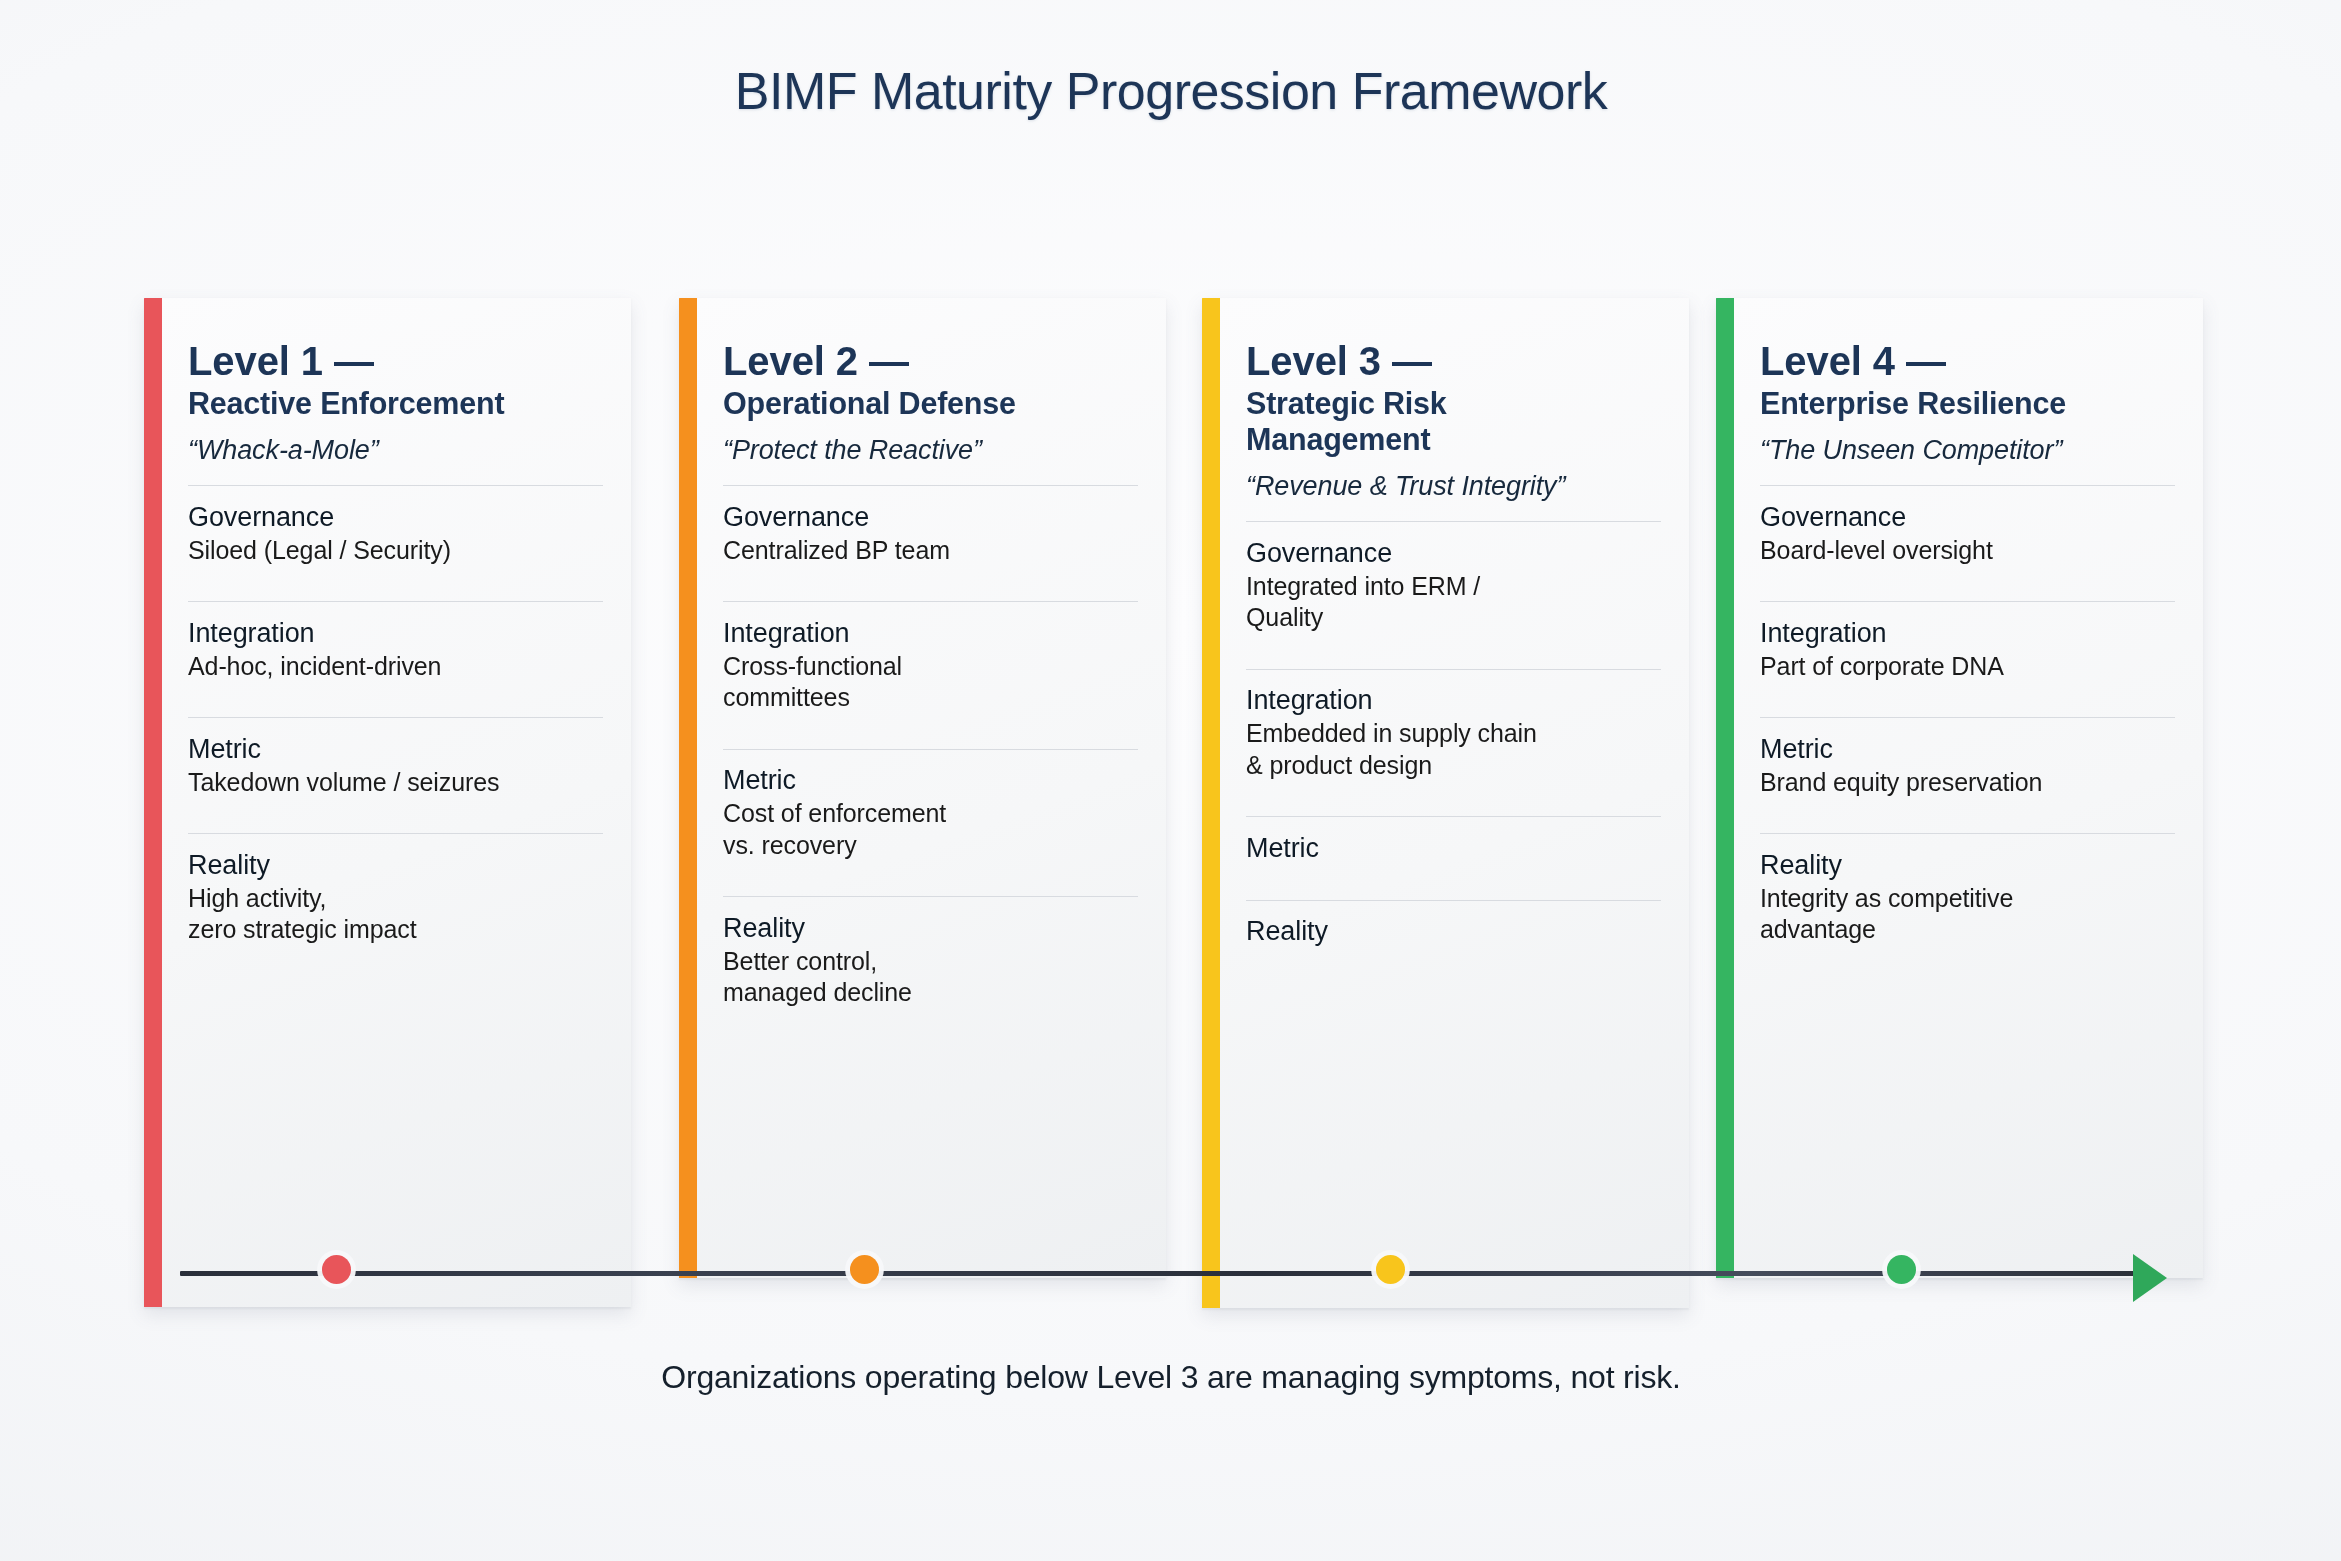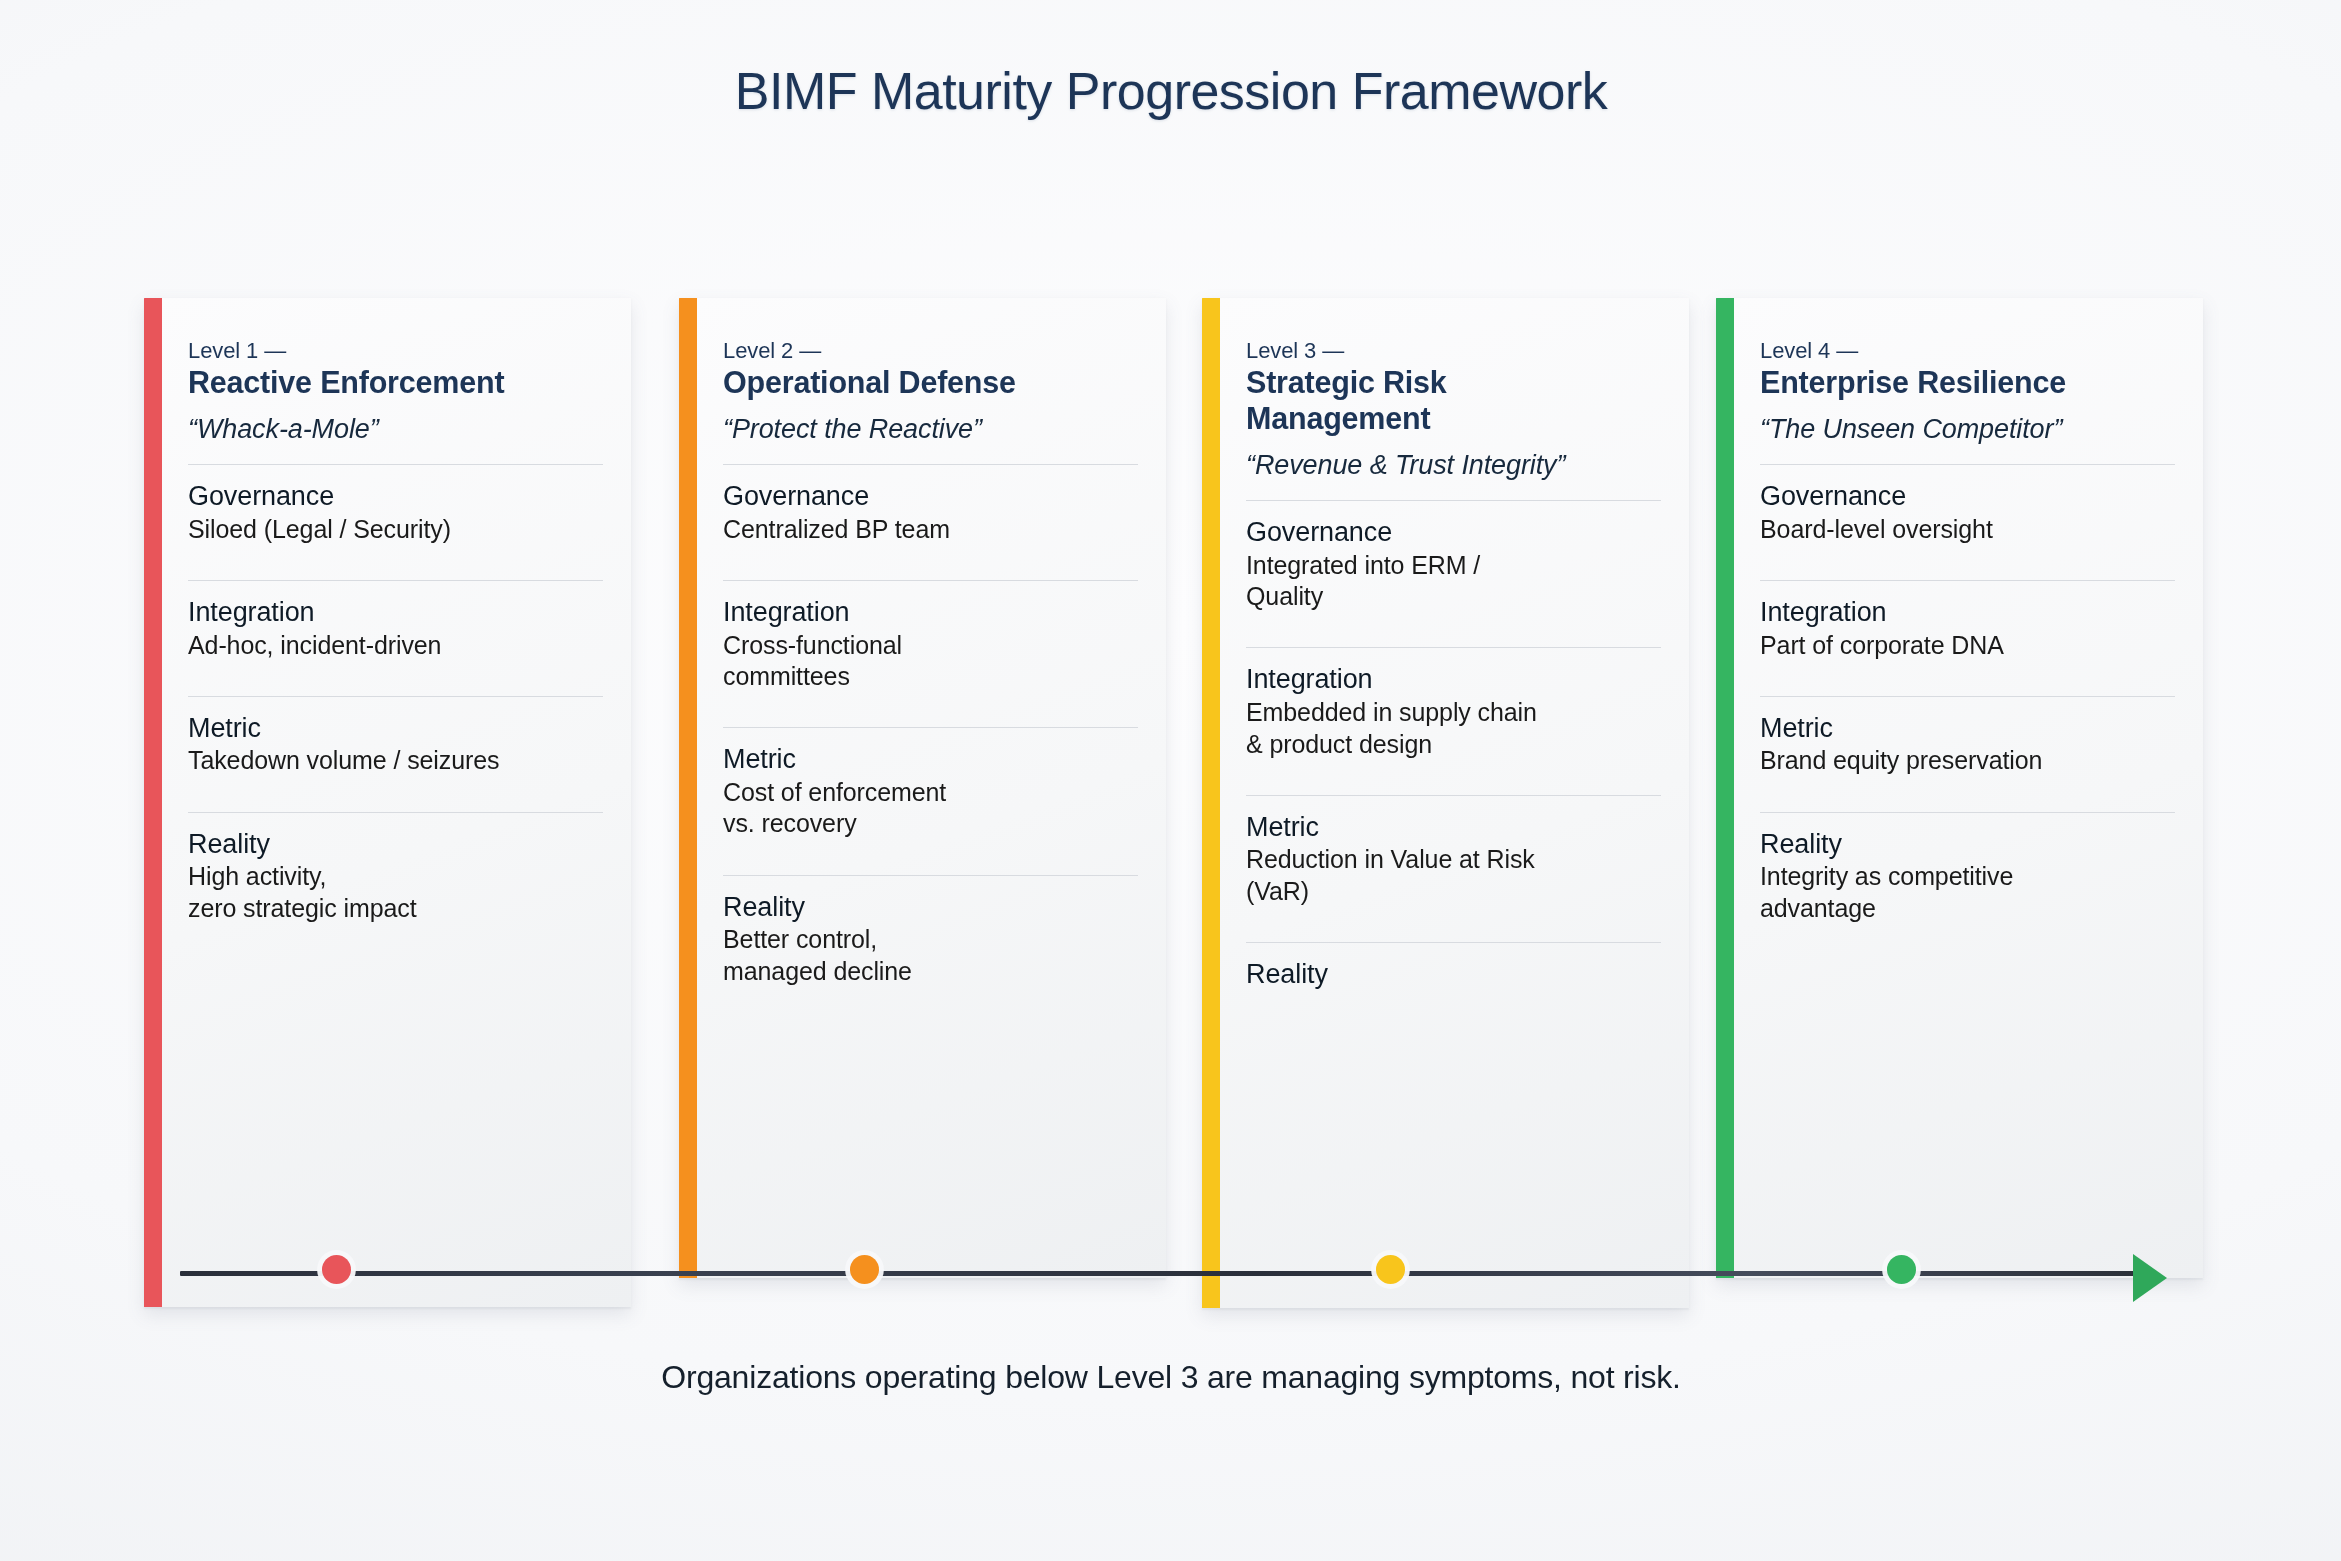--- a/index.html
+++ b/index.html
@@ -84,22 +84,22 @@
     border-radius: 0.5px 0 0 0.5px;
   }
 
   .card-body {
     flex: 1 1 auto;
     padding: 40px 28px 0 26px;
     box-sizing: border-box;
   }
 
   .level-line {
-    font-size: 22px;
-    font-weight: 400;
+    font-size: 40px;
+    font-weight: 700;
     color: #1d3557;
     line-height: 1.18;
     letter-spacing: -0.1px;
     white-space: nowrap;
   }
   .level-name {
     font-size: 30.5px;
     font-weight: 700;
     color: #1d3557;
     line-height: 1.18;
@@ -276,21 +276,20 @@
           <div class="attr-value">Integrated into ERM /<br>Quality</div>
         </div>
         <div class="divider"></div>
         <div class="attr">
           <div class="attr-label">Integration</div>
           <div class="attr-value">Embedded in supply chain<br>&amp; product design</div>
         </div>
         <div class="divider"></div>
         <div class="attr">
           <div class="attr-label">Metric</div>
-          <div class="attr-value">Reduction in Value at Risk<br>(VaR)</div>
         </div>
         <div class="divider"></div>
         <div class="attr">
           <div class="attr-label">Reality</div>
         </div>
       </div>
     </div>
 
     <div class="card card-3">
       <div class="accent" style="background:#35B561;"></div>

